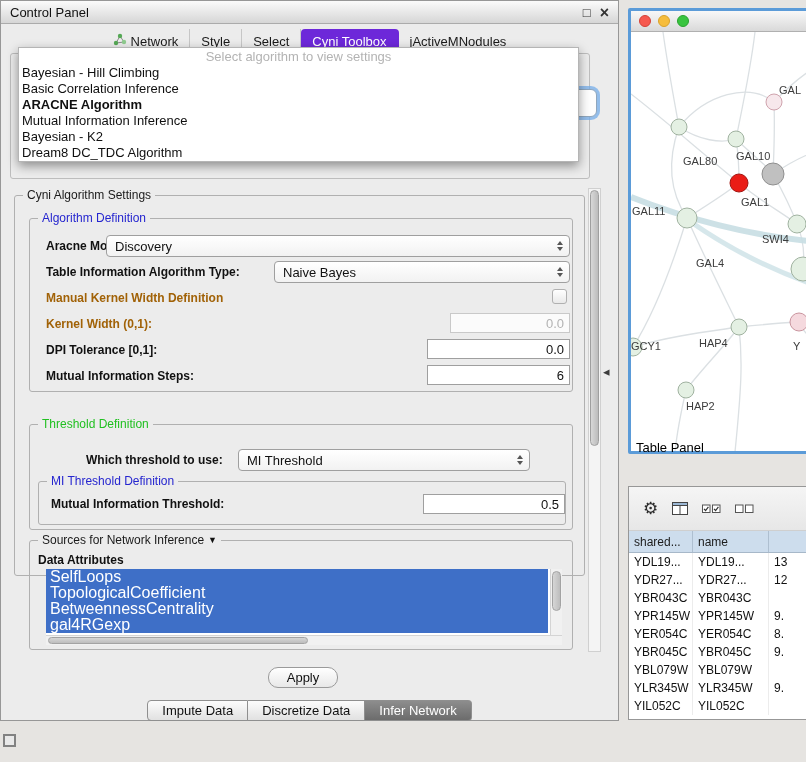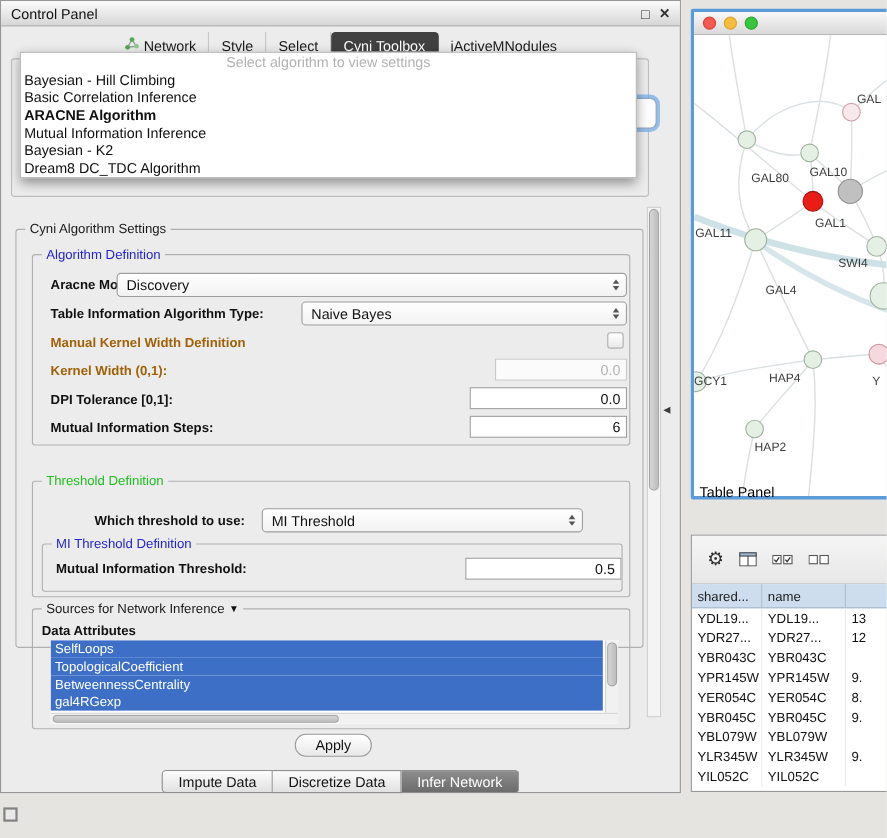--- a/index.html
+++ b/index.html
@@ -14,42 +14,42 @@
     display:flex; align-items:center; padding:0 9px; font-size:13px; color:#111; }
   .cp-titlebar .spacer { flex:1; }
   .win-ico { font-size:13px; color:#333; margin-left:9px; cursor:default; }
   .win-ico.close { font-weight:bold; font-size:16px; line-height:13px; }
 
   .cp-tabs { position:absolute; left:0; right:0; top:28px; height:24px;
     display:flex; justify-content:center; }
   .cp-tab { font-size:13px; color:#1a1a1a; padding:3px 11px; display:flex; align-items:center; gap:4px;
     border-right:1px solid #c6c6c6; }
   .cp-tab:last-child { border-right:none; }
-  .cp-tab.selected { background:#404040; color:#fff; border-radius:4px; border-right-color:transparent; }
+  .cp-tab.selected { background:#6d28d9; color:#fff; border-radius:4px; border-right-color:transparent; }
 
   #hidden-group { position:absolute; left:9px; top:52px; width:580px; height:126px;
     border:1px solid #bdbdbd; border-radius:3px; }
   #combo-fragment { position:absolute; left:558px; top:88px; width:38px; height:28px;
     background:#fdfdfd; border:1px solid #8fa6bd; border-radius:6px;
     box-shadow:0 0 0 3px rgba(118,173,233,0.75); z-index:2; }
 
   #algo-popup { position:absolute; left:17px; top:46px; width:561px; height:115px;
     background:#ffffff; border:1px solid #b5b5b5; box-shadow:0 4px 10px rgba(0,0,0,0.40); z-index:10; }
   .popup-placeholder { height:17px; line-height:17px; text-align:center; color:#b3b3b3; font-size:13px; }
   .popup-item { height:16px; line-height:16px; padding-left:3px; font-size:13px; color:#101010; }
   .popup-item.bold { font-weight:bold; }
 
   .group { position:absolute; border:1px solid #b0b0b0; border-radius:3px; }
   .group-title { position:absolute; top:-8px; left:8px; background:#ececec; padding:0 4px;
     font-size:12px; color:#1a1a1a; white-space:nowrap; display:flex; align-items:center; gap:4px; }
   .t-blue { color:#2525cf; }
   .t-green { color:#21c021; }
   .tri-char { font-size:9px; color:#111; }
 
-  #settings-group { left:13px; top:207px; width:571px; height:381px; }
+  #settings-group { left:13px; top:194px; width:571px; height:381px; }
   #algo-def-group { left:14px; top:22px; width:544px; height:174px; }
   #threshold-group { left:14px; top:228px; width:544px; height:106px; }
   #mi-inner-group { left:8px; top:56px; width:528px; height:44px; }
   #sources-group { left:14px; top:344px; width:544px; height:110px; }
 
   .lbl { position:absolute; font-size:12px; font-weight:bold; color:#111; white-space:nowrap; }
   .lbl.disabled { color:#a16207; }
 
   .combo { position:absolute; background:linear-gradient(#ffffff,#f2f2f2);
     border:1px solid #9f9f9f; border-radius:4px; display:flex; align-items:center;
@@ -68,21 +68,21 @@
 
   .checkbox { position:absolute; width:15px; height:15px; border:1px solid #b0b0b0;
     background:linear-gradient(#ffffff,#e9e9e9); border-radius:3px; }
 
   .hub-row { position:absolute; left:22px; top:202px; display:flex; align-items:center; gap:8px; }
   .hub-row .lbl-inline { font-size:12px; font-weight:bold; color:#111; }
   .hub-arrow { font-size:11px; color:#111; }
 
   #attr-list { position:absolute; left:16px; top:28px; width:516px; height:76px; background:#fff; overflow:hidden; }
   .attr-item { width:502px; height:16px; line-height:16px; background:#3e6fc7; color:#fff;
-    font-size:12px; padding-left:4px; white-space:nowrap; }
+    font-size:16px; padding-left:4px; white-space:nowrap; }
   .list-vscroll { position:absolute; right:0; top:0; width:12px; height:66px; background:#f1f1f1; border-left:1px solid #d4d4d4; }
   .list-vscroll .thumb { position:absolute; left:1px; top:2px; width:9px; height:40px;
     background:linear-gradient(90deg,#d6d6d6,#bdbdbd); border:1px solid #a3a3a3; border-radius:5px; }
   .list-hscroll { position:absolute; left:0; bottom:0; width:516px; height:10px; background:#f1f1f1; border-top:1px solid #d4d4d4; }
   .list-hscroll .thumb { position:absolute; top:1px; left:2px; width:260px; height:7px;
     background:linear-gradient(#d6d6d6,#bdbdbd); border:1px solid #a3a3a3; border-radius:4px; }
 
   #cp-scrollbar { position:absolute; left:587px; top:187px; width:13px; height:464px;
     background:#f4f4f4; border:1px solid #d0d0d0; }
   #cp-scrollbar .thumb { position:absolute; left:1px; top:1px; width:9px; height:256px;

